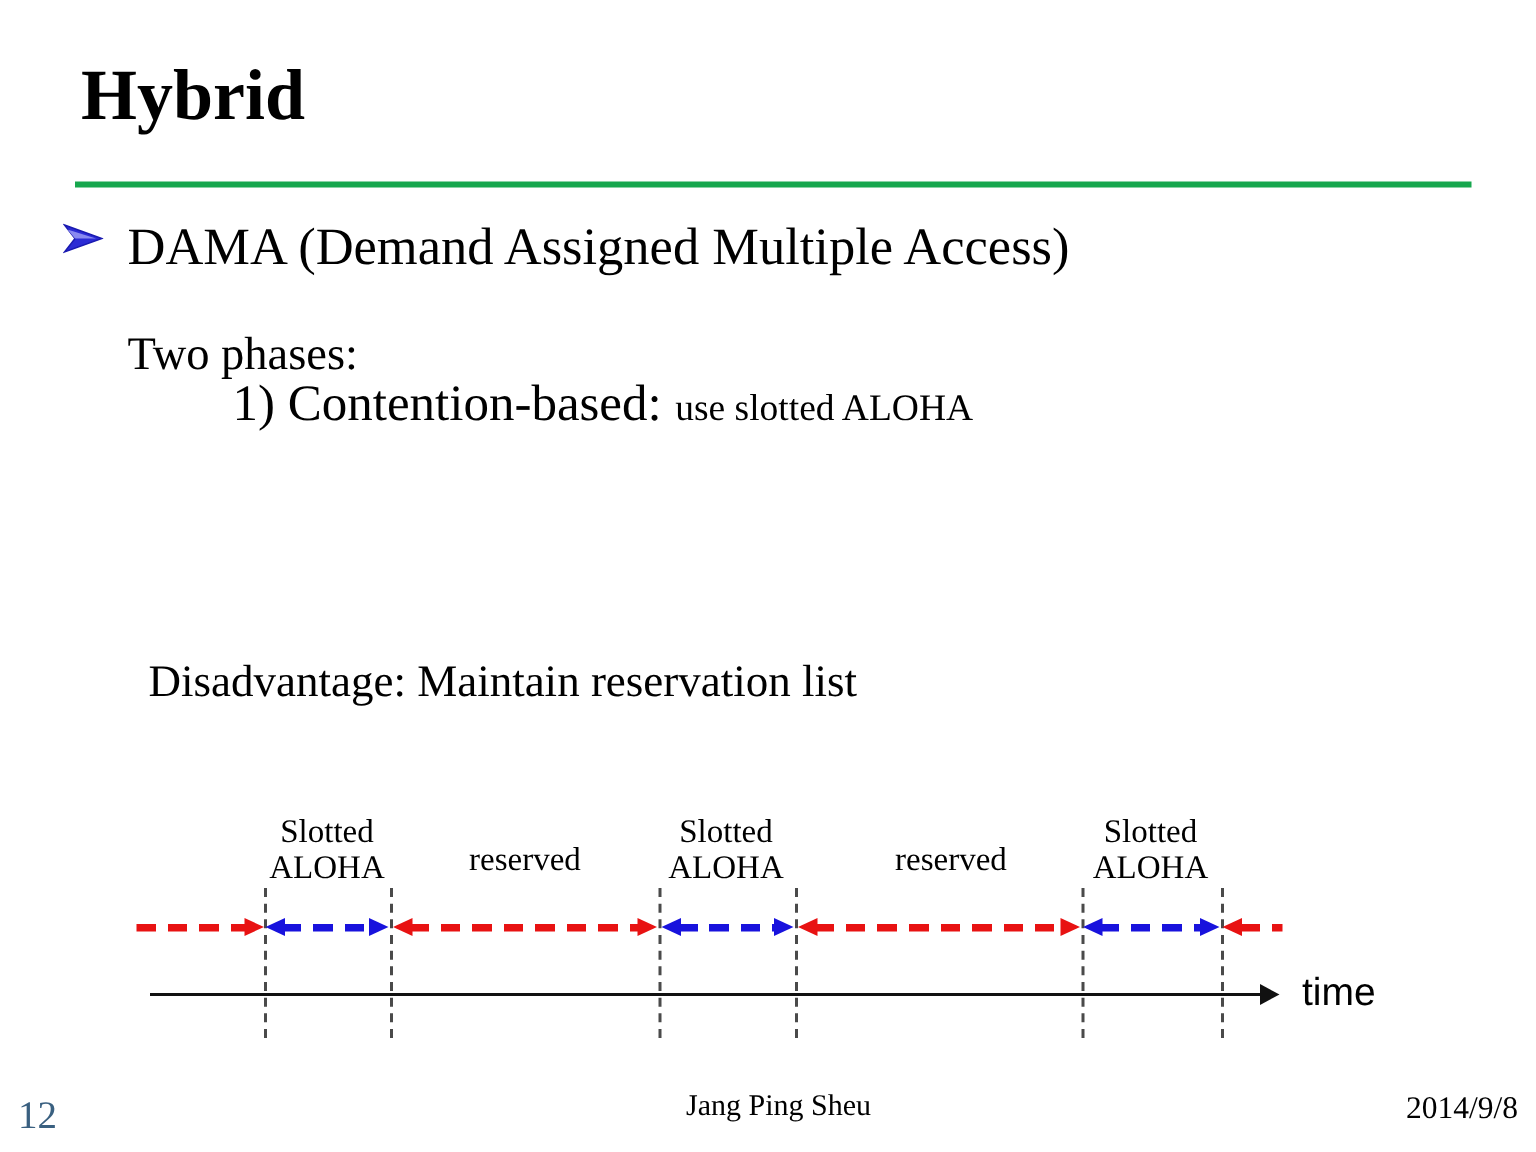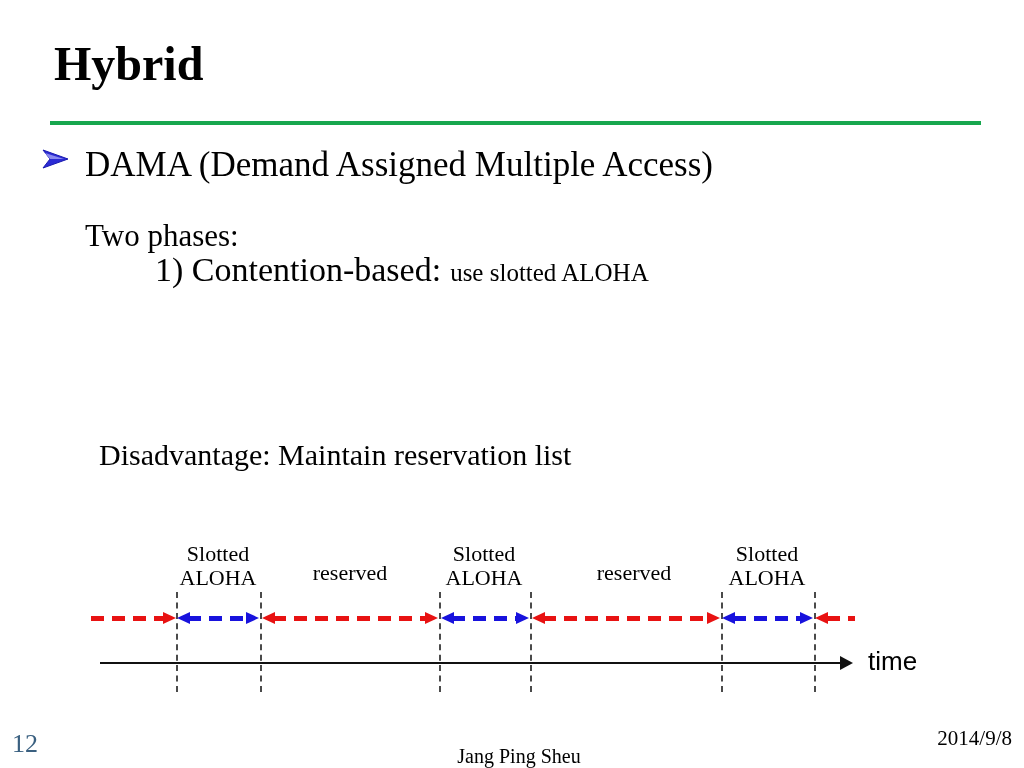--- a/index.html
+++ b/index.html
@@ -40,21 +40,21 @@
   .ah-r{right:0;border-left:13px solid currentColor;border-right:0;}
   .ah-l{left:0;border-right:13px solid currentColor;border-left:0;}
   .seg.red{color:var(--reserved-arrow,#e81212);}
   .seg.blue{color:var(--contention-arrow,#1812dd);}
   
   .taxis{left:100px;top:662px;width:740px;height:2px;background:#111;}
   .taxis-ah{left:840px;top:656px;width:0;height:0;border:7px solid transparent;border-left:13px solid #111;border-right:0;}
   .time-label{left:868px;top:647px;font-family:"Liberation Sans",sans-serif;font-size:26px;line-height:1.1;}
   
   .page-number{left:12px;top:729px;font-size:26px;color:var(--page-number,#3a6080);}
-  .author{left:0;right:0;top:745px;text-align:center;font-size:20px;padding-left:14px;}
+  .author{left:0;right:0;top:726px;text-align:center;font-size:20px;padding-left:14px;}
   .slide-date{right:12px;top:726px;font-size:21px;}
 </style>
 </head>
 <body>
 
 <div class="slide">
 
   <div class="abs title">Hybrid</div>
   <div class="abs title-rule"></div>
 

